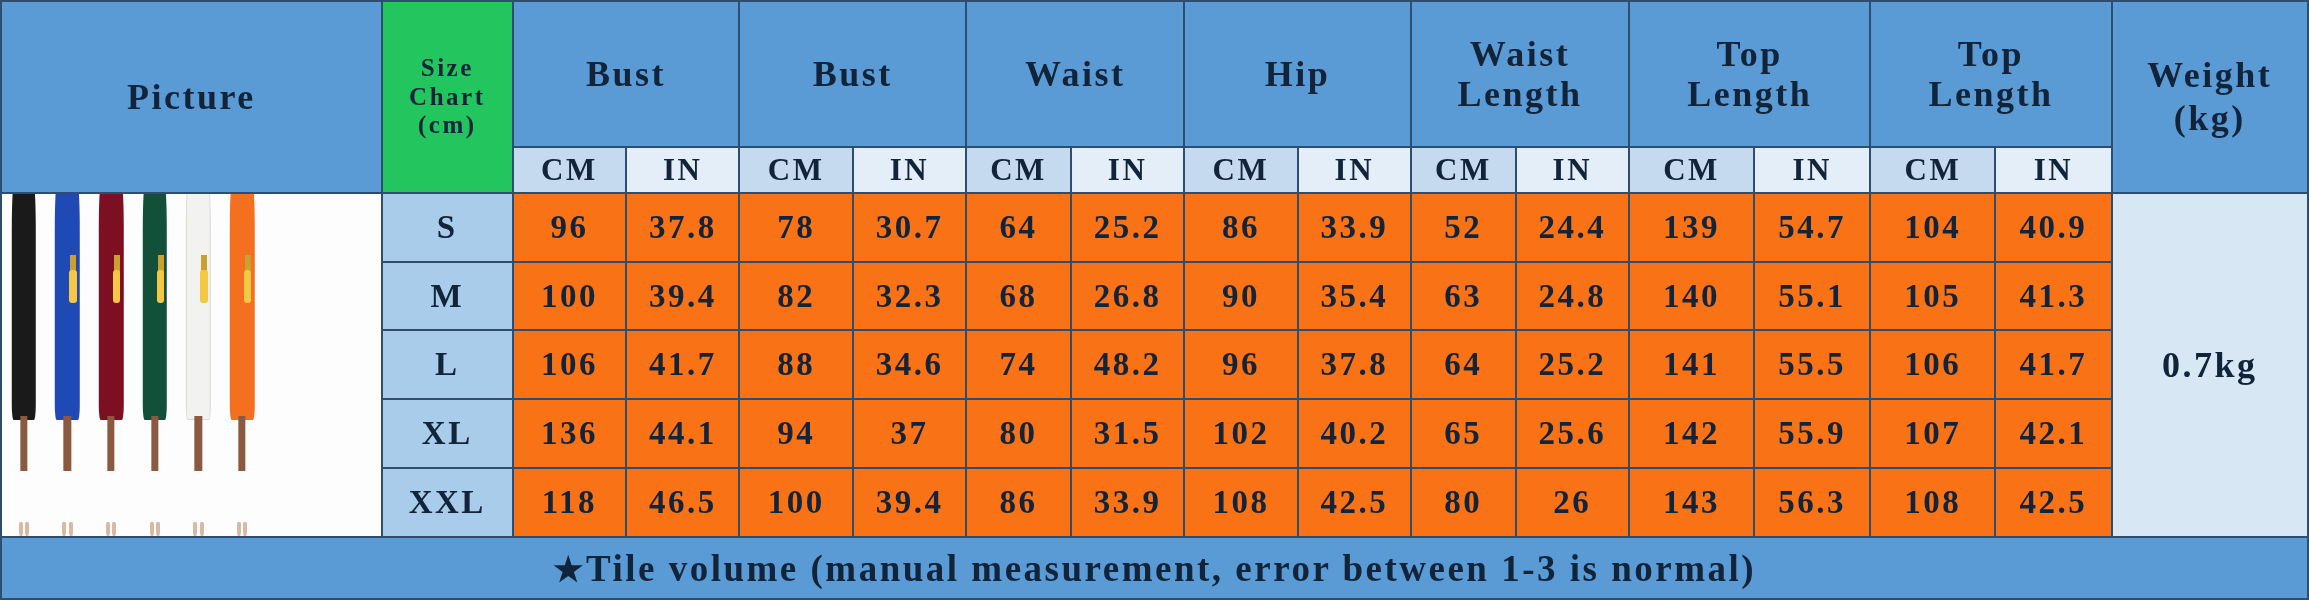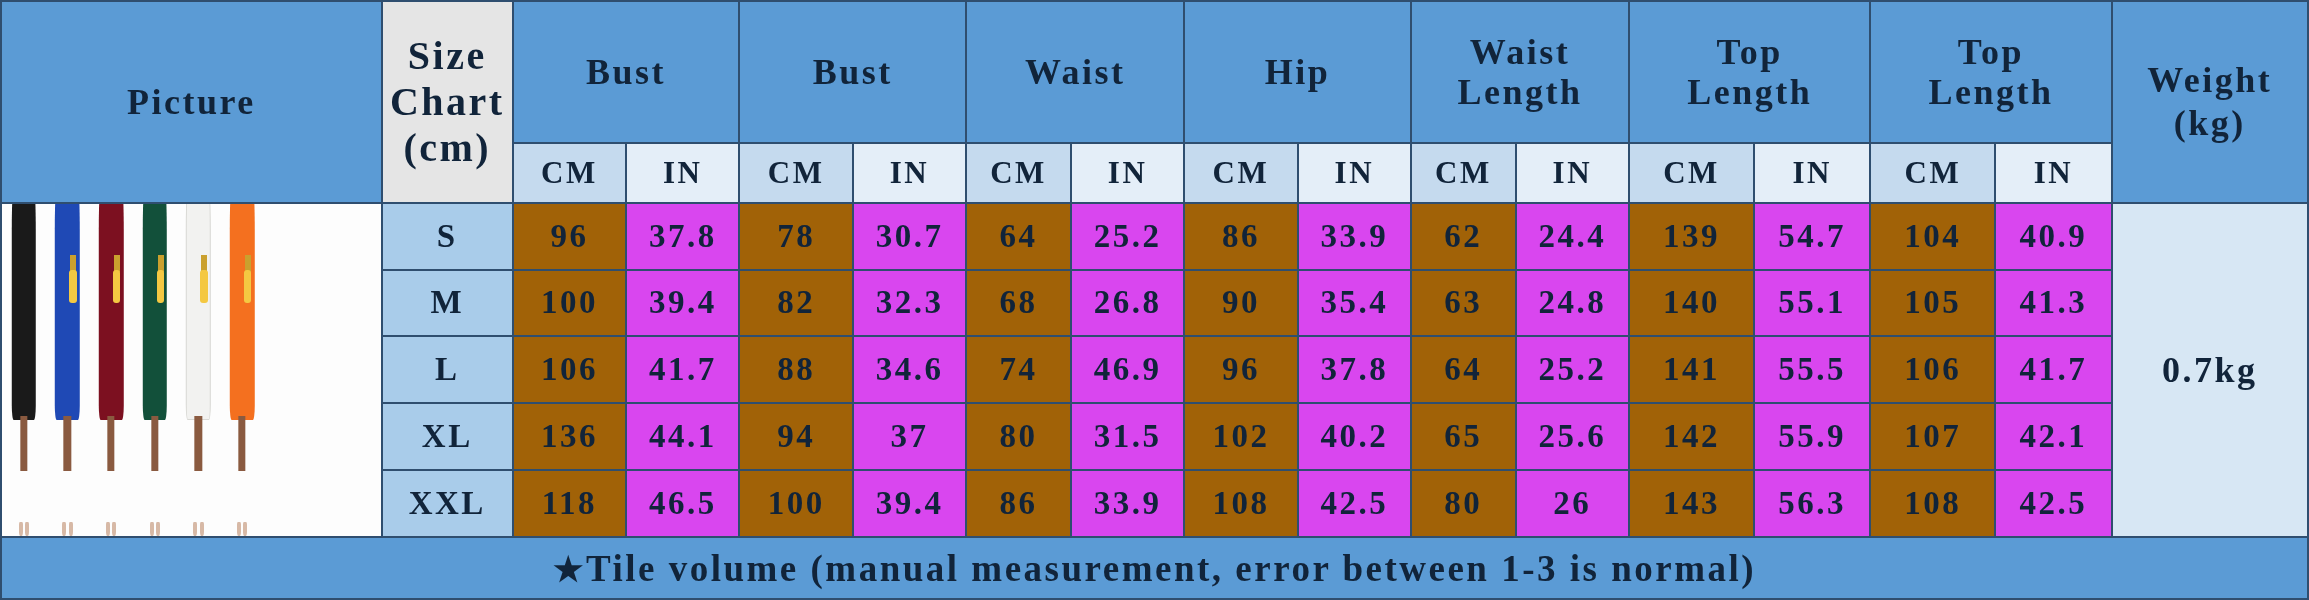--- a/index.html
+++ b/index.html
@@ -33,38 +33,38 @@
     letter-spacing: 2.5px;
   }
   
   .hdr {
     background: #5b9bd5;
     font-size: 36px;
     line-height: 1.12;
   }
   .hdr-weight { font-size: 36px; line-height: 1.18; margin-top: 12px; }
   .hdr-size {
-    background: #e5e5e5;
-    font-size: 40px;
+    background: #22c55e;
+    font-size: 25px;
     line-height: 1.14;
   }
   
   .unit {
     font-size: 31px;
-    height: 60px;
+    height: 46px;
   }
   .unit-cm { background: #c5daee; }
   .unit-in { background: #e4eef8; }
   
   .size-lbl {
     background: #a9ccea;
     font-size: 33px;
   }
-  .val-cm { background: #a16207; font-size: 33px; }
-  .val-in { background: #d946ef; font-size: 33px; margin-top: 30px; }
+  .val-cm { background: #f97316; font-size: 33px; }
+  .val-in { background: #f97316; font-size: 33px; margin-top: 30px; }
   .weight-cell {
     background: #d7e7f4;
     font-size: 36px;
   }
   
   .pic-cell {
     background: #ffffff;
     padding: 0;
     position: relative;
   }
@@ -247,21 +247,21 @@
       </td>
       <td class="size-lbl">S</td>
       <td class="val-cm">96</td>
       <td class="val-in">37.8</td>
       <td class="val-cm">78</td>
       <td class="val-in">30.7</td>
       <td class="val-cm">64</td>
       <td class="val-in">25.2</td>
       <td class="val-cm">86</td>
       <td class="val-in">33.9</td>
-      <td class="val-cm">62</td>
+      <td class="val-cm">52</td>
       <td class="val-in">24.4</td>
       <td class="val-cm">139</td>
       <td class="val-in">54.7</td>
       <td class="val-cm">104</td>
       <td class="val-in">40.9</td>
       <td class="weight-cell" rowspan="5">0.7kg</td>
     </tr>
 
     <tr>
       <td class="size-lbl">M</td>
@@ -281,21 +281,21 @@
       <td class="val-in">41.3</td>
     </tr>
 
     <tr>
       <td class="size-lbl">L</td>
       <td class="val-cm">106</td>
       <td class="val-in">41.7</td>
       <td class="val-cm">88</td>
       <td class="val-in">34.6</td>
       <td class="val-cm">74</td>
-      <td class="val-in">46.9</td>
+      <td class="val-in">48.2</td>
       <td class="val-cm">96</td>
       <td class="val-in">37.8</td>
       <td class="val-cm">64</td>
       <td class="val-in">25.2</td>
       <td class="val-cm">141</td>
       <td class="val-in">55.5</td>
       <td class="val-cm">106</td>
       <td class="val-in">41.7</td>
     </tr>
 

